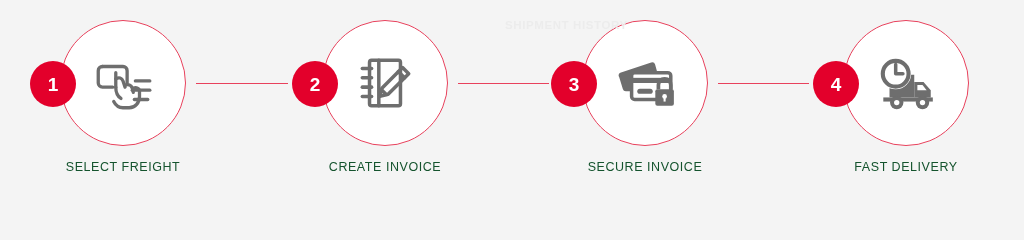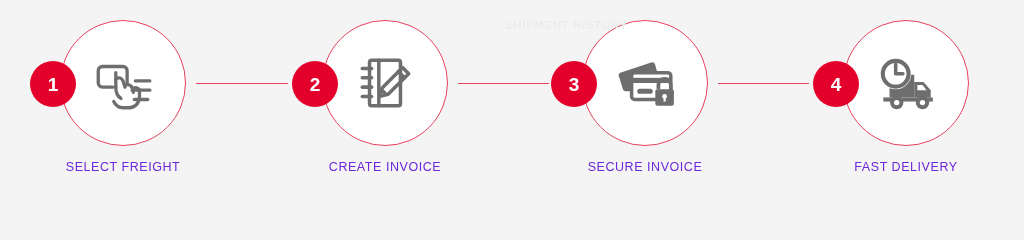--- a/index.html
+++ b/index.html
@@ -103,21 +103,21 @@
 
   .step-label {
     position: absolute;
     top: 160px;
     left: -120px;
     width: 240px;
     text-align: center;
     font-size: 12.5px;
     font-weight: 400;
     letter-spacing: 0.55px;
-    color: #6d28d9;
+    color: #14532d;
     white-space: nowrap;
     font-family: "Liberation Sans", sans-serif;
   }
 
   
   #step-1 { left: 123px; }
   #step-2 { left: 385px; }
   #step-3 { left: 645px; }
   #step-4 { left: 906px; }
 

